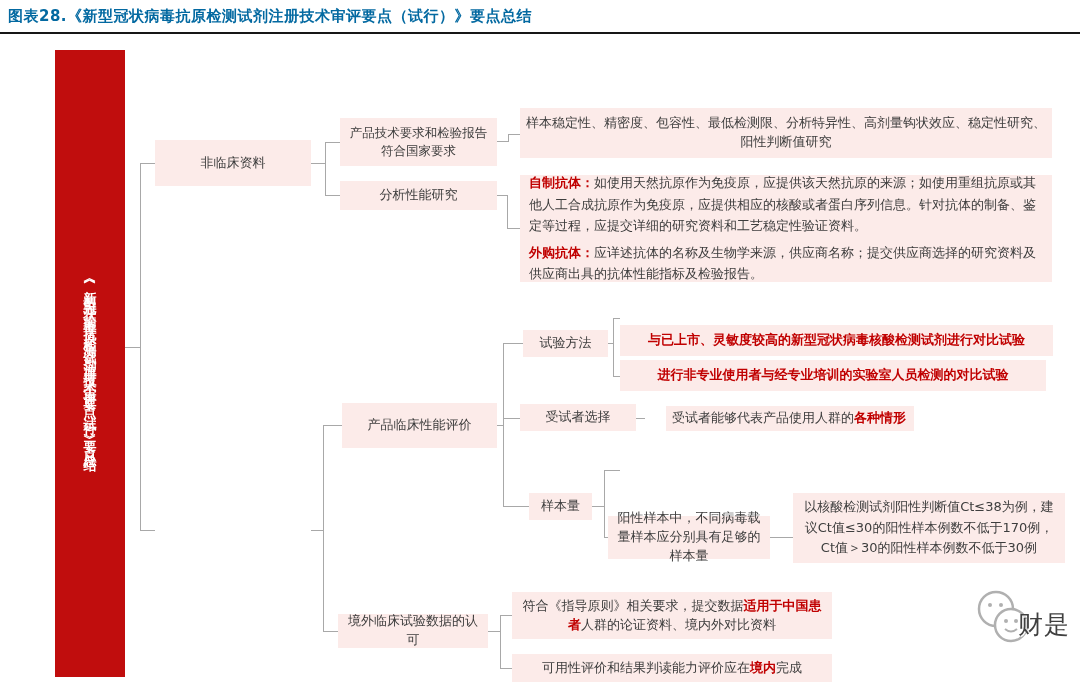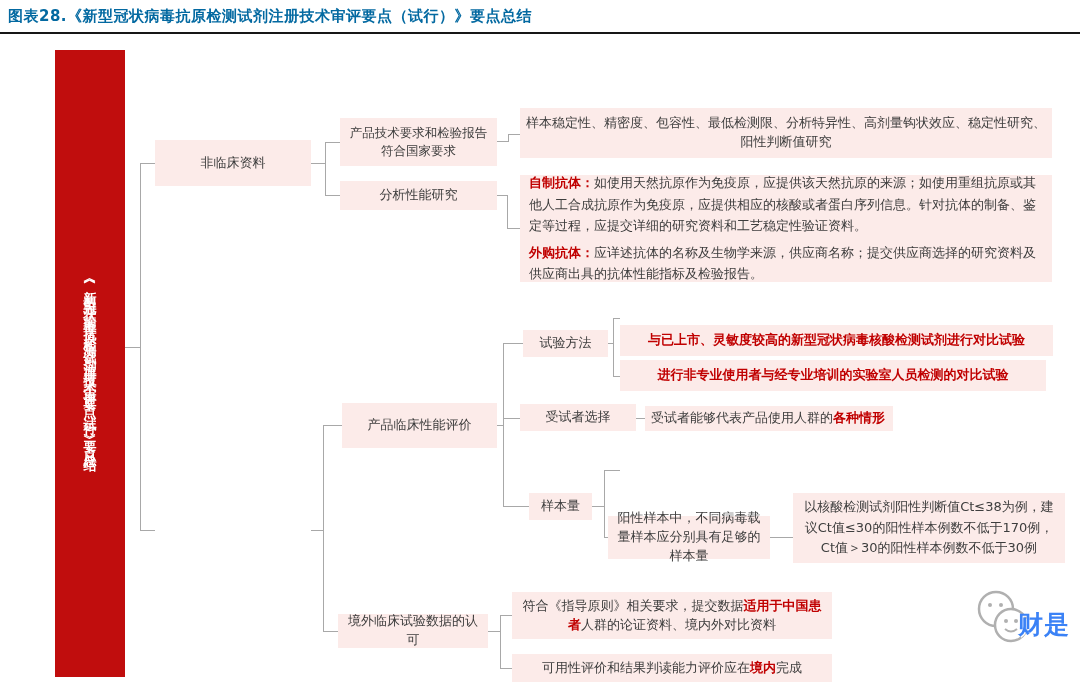--- a/index.html
+++ b/index.html
@@ -22,22 +22,22 @@
   .allred { color:#c00000; font-weight:bold; }
   .para { display:block; text-align:left; line-height:1.66; }
   .para + .para { margin-top:5px; }
 
   .h-line, .v-line { position:absolute; background:#a8a8a8; }
   .h-line { height:1px; }
   .v-line { width:1px; }
 
   .wm-text { position:absolute; right:8px; bottom:14px; font-size:31px; font-weight:bold;
              color:#a3a3a3; text-shadow:1px 1px 0 #ffffff, -1px -1px 0 #ffffff; letter-spacing:2px; }
-  .wm-badge { position:absolute; right:10px; bottom:52px; font-size:25px; font-weight:bold;
-              color:#3b82f6; text-shadow:1px 1px 0 #ffffff; letter-spacing:1px;margin-top:8px; }
+  .wm-badge { position:absolute; right:10px; bottom:52px; font-size:25px; font-weight:normal;
+              color:#404040; text-shadow:1px 1px 0 #ffffff; letter-spacing:1px;margin-top:8px; }
   .wm-logo { position:absolute; right:48px; bottom:44px; width:58px; height:62px; }
 </style>
 </head>
 <body>
 
 <div id="stage">
 
   <div class="page-title">图表28.《新型冠状病毒抗原检测试剂注册技术审评要点（试行）》要点总结</div>
   <div class="title-rule"></div>
 
@@ -117,21 +117,21 @@
   </div>
   <div class="node allred" style="left:620px; top:303px; width:433px; height:31px;margin-top:22px;">
     <span>与已上市、灵敏度较高的新型冠状病毒核酸检测试剂进行对比试验</span>
   </div>
   <div class="node allred" style="left:620px; top:360px; width:426px; height:31px;">
     <span>进行非专业使用者与经专业培训的实验室人员检测的对比试验</span>
   </div>
   <div class="node" style="left:520px; top:404px; width:116px; height:27px;">
     <span>受试者选择</span>
   </div>
-  <div class="node left" style="left:645px; top:406px; width:248px; height:25px;">
+  <div class="node left" style="left:666px; top:406px; width:248px; height:25px;">
     <span><span>受试者能够代表产品使用人群的</span><span class="em">各种情形</span></span>
   </div>
   <div class="node" style="left:529px; top:493px; width:63px; height:27px;justify-content:center;">
     <span>样本量</span>
   </div>
   <div class="node" style="left:608px; top:516px; width:162px; height:43px;">
     <span>阳性样本中，不同病毒载量样本应分别具有足够的样本量</span>
   </div>
   <div class="node" style="left:793px; top:493px; width:272px; height:70px; line-height:1.6;">
     <span>以核酸检测试剂阳性判断值Ct≤38为例，建议Ct值≤30的阳性样本例数不低于170例，Ct值＞30的阳性样本例数不低于30例</span>

